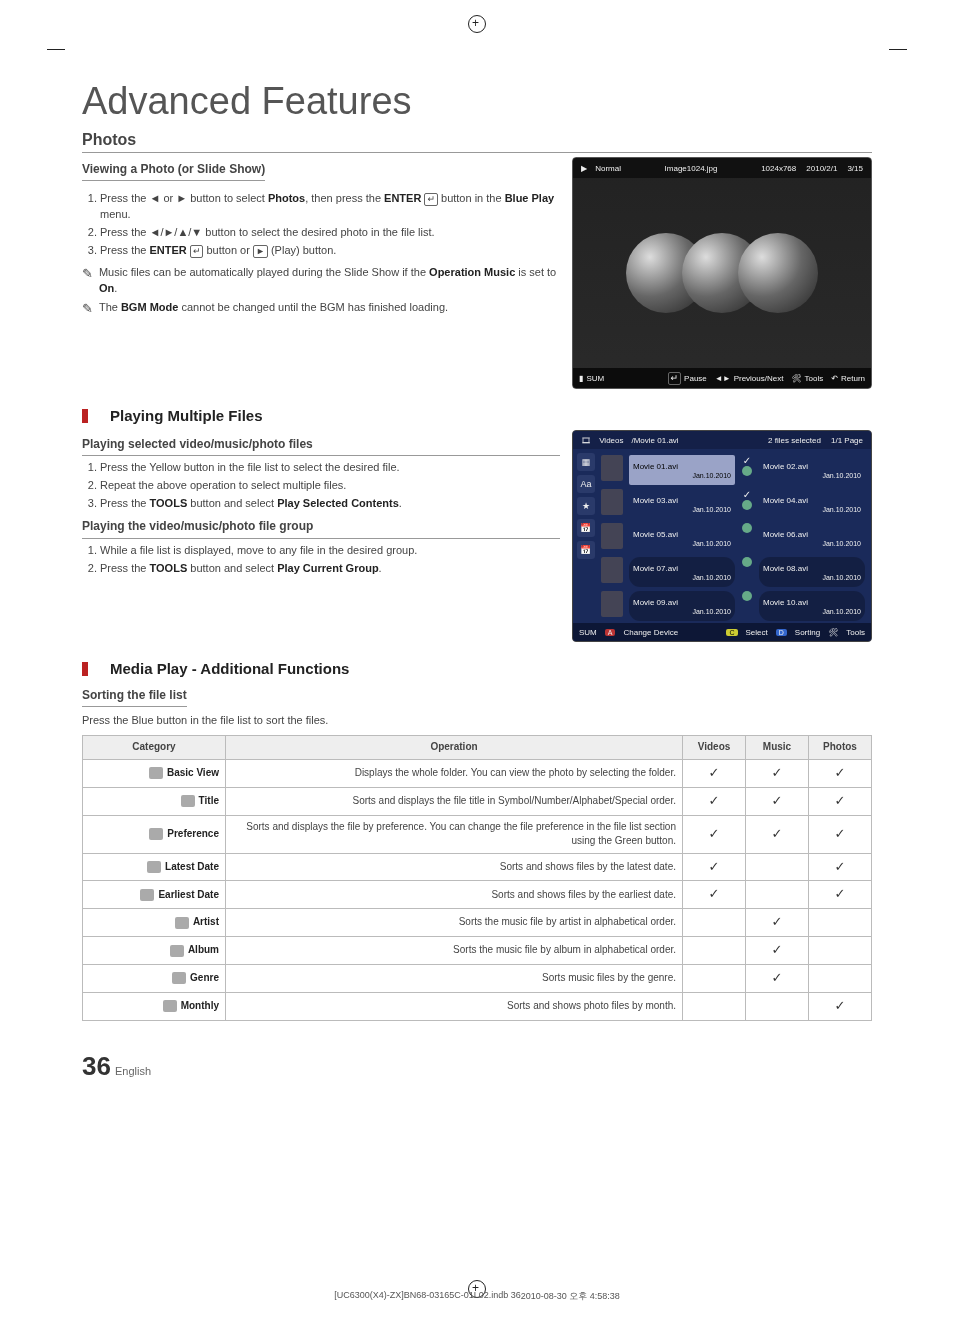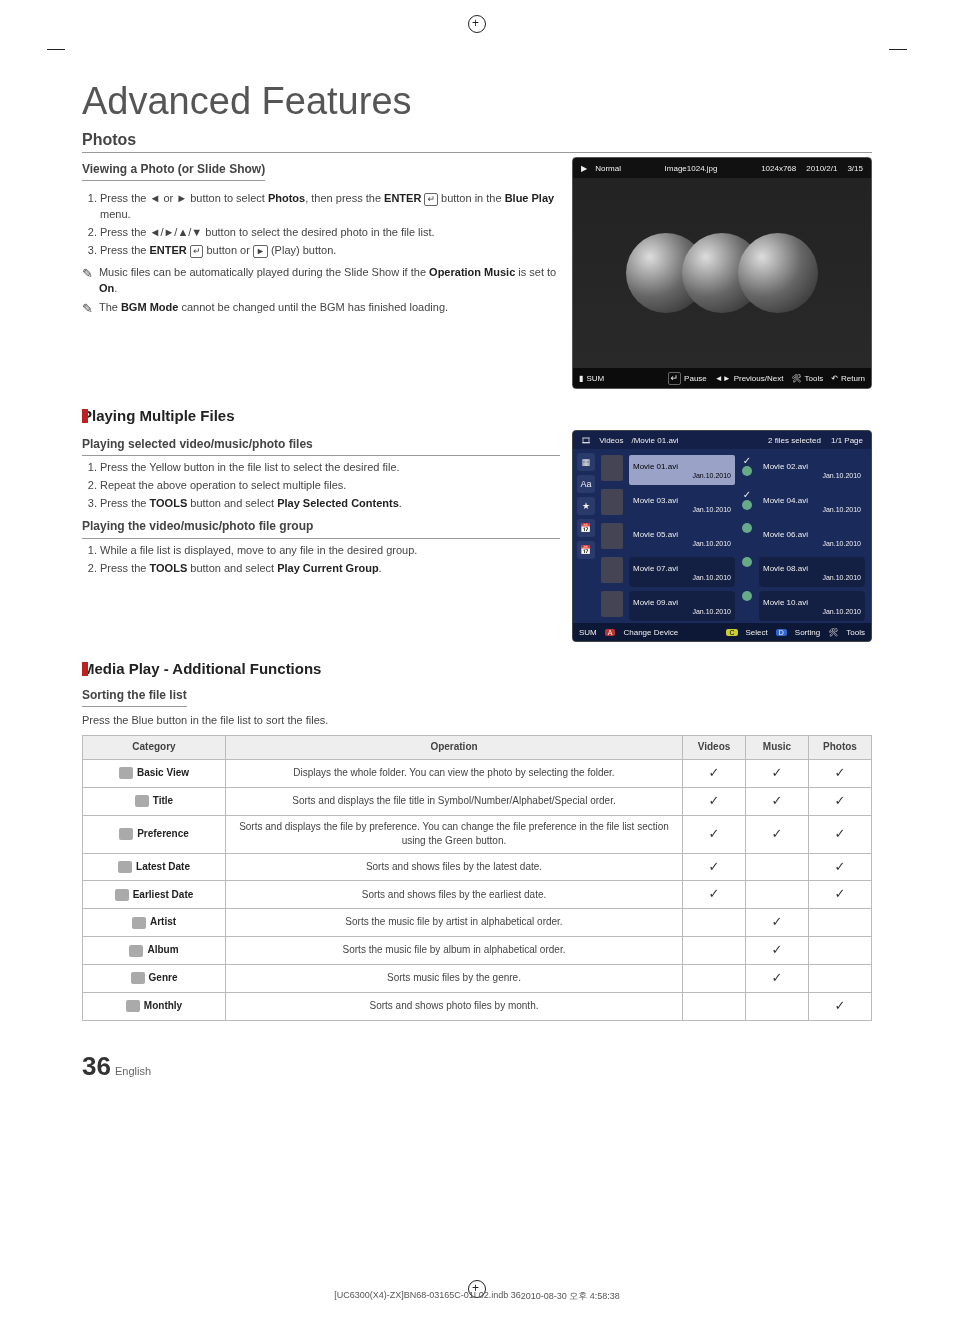--- a/index.html
+++ b/index.html
@@ -7,21 +7,21 @@
   .reg-tl{position:absolute;top:40px;left:40px}
   .reg-tr{position:absolute;top:40px;right:40px}
   .reg-tc{position:absolute;top:15px;left:50%;transform:translateX(-50%)}
   .reg-bc{position:absolute;bottom:20px;left:50%;transform:translateX(-50%)}
   .reg{font-size:14px;color:#222}
   .regline{display:inline-block;width:18px;border-top:1px solid #222;vertical-align:middle}
   .regcircle{display:inline-block;border:1px solid #222;border-radius:50%;width:16px;height:16px;line-height:14px;text-align:center;font-size:10px;position:relative}
   .regcircle::before{content:"+";position:absolute;left:3px;top:0;font-size:12px}
   h1.main{font-weight:300;font-size:38px;margin:20px 0 5px 0;color:#555}
   h2.sub{font-weight:bold;font-size:16px;margin:8px 0 4px 0;color:#444;border-bottom:1px solid #999;padding-bottom:3px}
-  h3.sec{font-weight:bold;font-size:15px;margin:18px 0 6px 0;color:#222;padding-left:0;position:relative}
+  h3.sec{font-weight:bold;font-size:15px;margin:18px 0 6px 0;color:#222;padding-left:28px;position:relative}
   h3.sec::before{content:"";position:absolute;left:0;top:2px;width:6px;height:14px;background:#b22}
   .underline{font-weight:bold;font-size:12px;border-bottom:1px solid #999;display:inline-block;margin:4px 0 6px 0;padding-bottom:2px}
   .smalltitle{font-weight:bold;font-size:12px;border-bottom:1px solid #999;display:block;margin:6px 0 4px 0;padding-bottom:2px}
   .body{font-size:11px;line-height:1.45;color:#444}
   ol.steps{margin:4px 0 6px 0;padding-left:18px}
   ol.steps>li{margin:2px 0}
   .notebullet{display:flex;gap:6px;margin:3px 0}
   .notebullet .glyph{font-size:13px}
   .two-col{display:flex;gap:12px}
   .leftcol{flex:1}
@@ -36,33 +36,33 @@
   .fig-bar .spacer{flex:1}
   .fig-bar .lbl{display:inline-flex;gap:3px;align-items:center}
   .fig-files{background:#1a2a5a;border:1px solid #444;border-radius:4px;height:210px;position:relative;color:#eee;font-size:8px;overflow:hidden}
   .ff-top{height:18px;display:flex;align-items:center;justify-content:space-between;padding:0 8px;background:#142048}
   .ff-top-l{display:flex;gap:8px;align-items:center}
   .ff-grid{padding:6px 6px 0 28px;display:grid;grid-template-columns:22px 1fr 12px 1fr;grid-auto-rows:30px;gap:4px 6px}
   .ff-sidebar{position:absolute;left:4px;top:22px;width:20px;display:flex;flex-direction:column;gap:4px}
   .ff-sidebar span{width:18px;height:18px;background:#2a3a6a;border-radius:3px;display:flex;align-items:center;justify-content:center;font-size:9px}
   .ff-thumb{width:22px;height:26px;background:#445;border-radius:2px}
   .ff-cell{display:flex;flex-direction:column;justify-content:center;gap:1px;padding:0 4px}
-  .ff-cell.dark{background:rgba(0,0,0,.25);border-radius:4px}
+  .ff-cell.dark{background:rgba(0,0,0,.25);border-radius:11px}
   .ff-cell.high{background:#9aa3c7;color:#000;border-radius:2px}
   .ff-name{font-size:8px}
   .ff-date{font-size:7px;text-align:right}
   .ff-check{text-align:center;font-size:10px}
   .ff-bar{position:absolute;bottom:0;left:0;right:0;height:18px;background:#0d1736;display:flex;align-items:center;padding:0 6px;gap:8px}
   .ff-bar .spacer{flex:1}
   .pill{display:inline-block;border-radius:2px;padding:0 3px;font-size:7px}
   .pill.red{background:#b33}
   .pill.yellow{background:#cc3;color:#000}
   .pill.blue{background:#36c}
   table.sort{width:100%;border-collapse:collapse;font-size:10px;margin-top:6px}
-  table.sort th,table.sort td{border:1px solid #bbb;padding:4px 6px;text-align:center;vertical-align:middle}
+  table.sort th,table.sort td{border:1px solid #bbb;padding:4px 6px;text-align:right;vertical-align:middle}
   table.sort th{background:#eee;font-weight:bold;text-align:center}
   table.sort td.c{text-align:center}
   .caticon{display:inline-block;width:14px;height:12px;background:#aaa;border-radius:2px;margin-right:4px;vertical-align:middle}
   .check{font-size:13px;color:#333}
   .pagenum{font-size:26px;font-weight:bold;margin-top:30px}
   .pagenum small{font-size:11px;font-weight:normal;color:#666;margin-left:4px}
   .footer{position:absolute;bottom:18px;left:75px;right:75px;display:flex;justify-content:center;font-size:9px;color:#555}
   .enter-icon{display:inline-block;border:1px solid #666;border-radius:2px;padding:0 2px;font-size:9px;line-height:11px}
   b{font-weight:bold;color:#222}
 </style>

